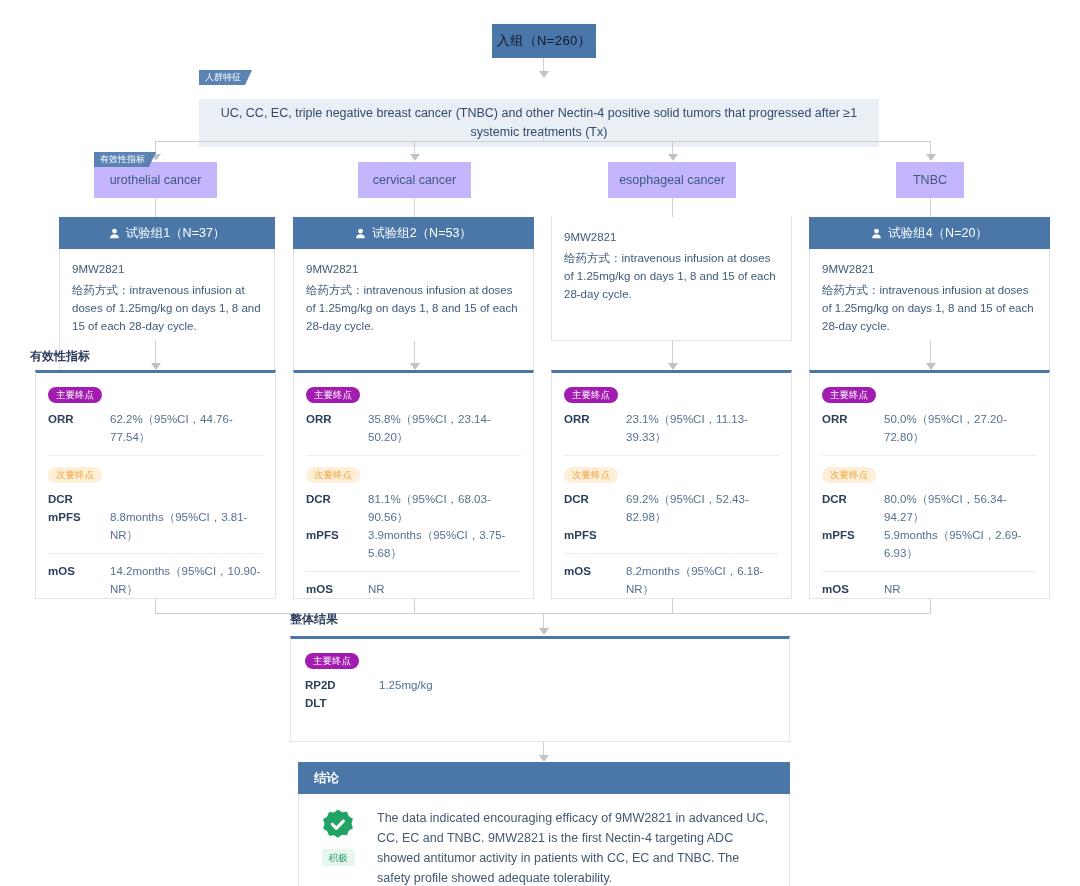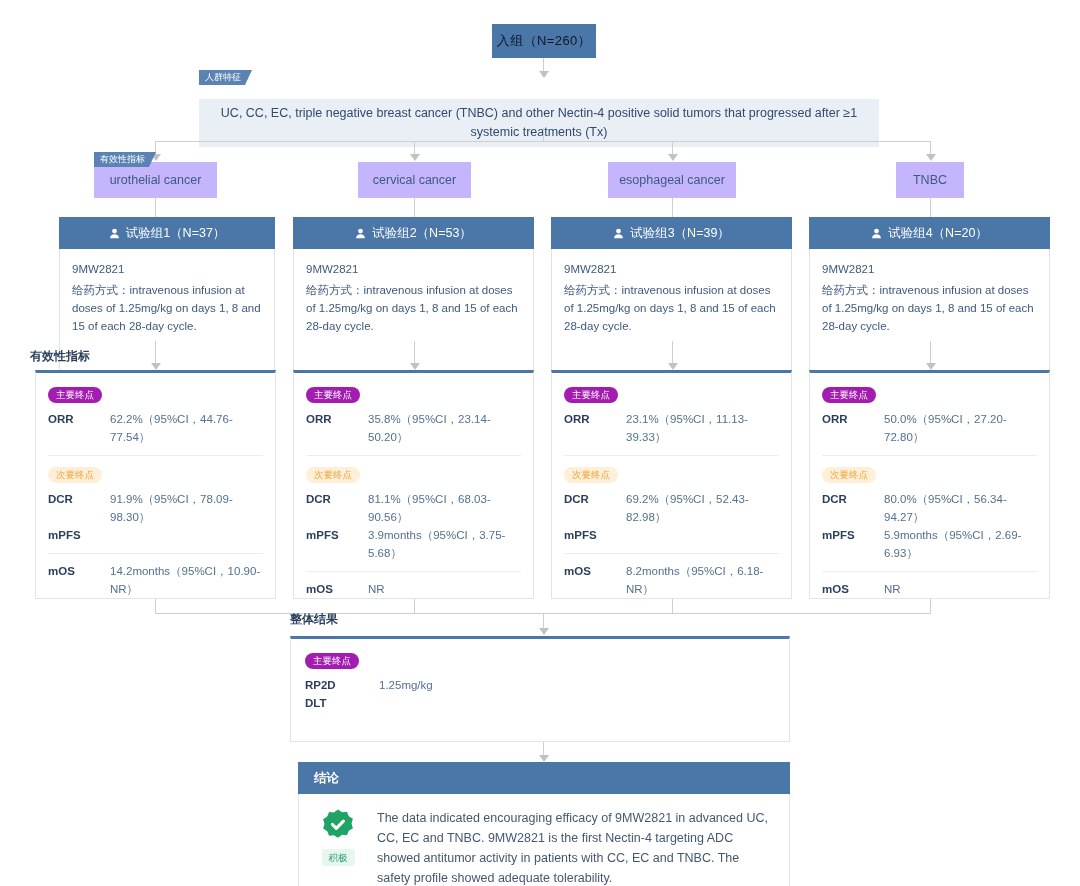--- a/index.html
+++ b/index.html
@@ -236,27 +236,20 @@
       </svg>
       <span>试验组2（N=53）</span>
     </div>
     <div class="arm-body" style="height:124px;">
       <div class="arm-drug">9MW2821</div>
       <div>给药方式：intravenous infusion at doses of 1.25mg/kg on days 1, 8 and 15 of each 28-day cycle.</div>
     </div>
   </div>
 
   <div class="abs" style="left:551px; top:217px; width:241px;">
-    <div class="arm-head">
-      <svg width="11" height="11" viewBox="0 0 12 12">
-        <circle cx="6" cy="3.3" r="2.6" fill="#ffffff"></circle>
-        <path d="M1.2 11.2c0-2.7 2.1-4.3 4.8-4.3s4.8 1.6 4.8 4.3z" fill="#ffffff"></path>
-      </svg>
-      <span>试验组3（N=39）</span>
-    </div>
     <div class="arm-body" style="height:124px;">
       <div class="arm-drug">9MW2821</div>
       <div>给药方式：intravenous infusion at doses of 1.25mg/kg on days 1, 8 and 15 of each 28-day cycle.</div>
     </div>
   </div>
 
   <div class="abs" style="left:809px; top:217px; width:241px;">
     <div class="arm-head">
       <svg width="11" height="11" viewBox="0 0 12 12">
         <circle cx="6" cy="3.3" r="2.6" fill="#ffffff"></circle>
@@ -284,24 +277,24 @@
   <div class="abs card" style="left:35px; top:370px; width:241px; height:229px; padding:11px 12px;">
     <div class="badge">主要终点</div>
     <div class="kv" style="margin-top:7px;">
       <div class="k">ORR</div>
       <div class="v">62.2%（95%CI，44.76-77.54）</div>
     </div>
     <div class="divider"></div>
     <div class="badge secondary">次要终点</div>
     <div class="kv" style="margin-top:7px;">
       <div class="k">DCR</div>
-      <div class="v">91.9%（95%CI，78.09-98.30）</div>
     </div>
     <div class="kv">
       <div class="k">mPFS</div>
+      <div class="v">8.8months（95%CI，3.81-NR）</div>
     </div>
     <div class="divider"></div>
     <div class="kv">
       <div class="k">mOS</div>
       <div class="v">14.2months（95%CI，10.90-NR）</div>
     </div>
   </div>
 
   <div class="abs card" style="left:293px; top:370px; width:241px; height:229px; padding:11px 12px;">
     <div class="badge">主要终点</div>

